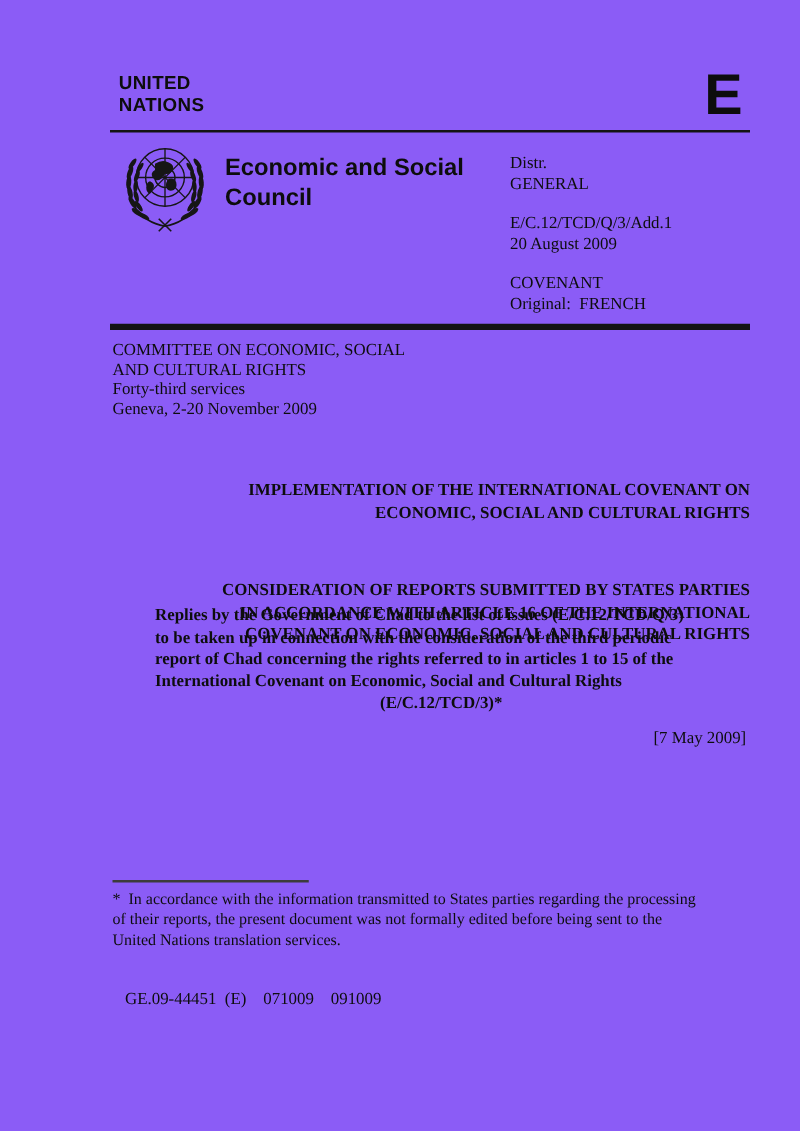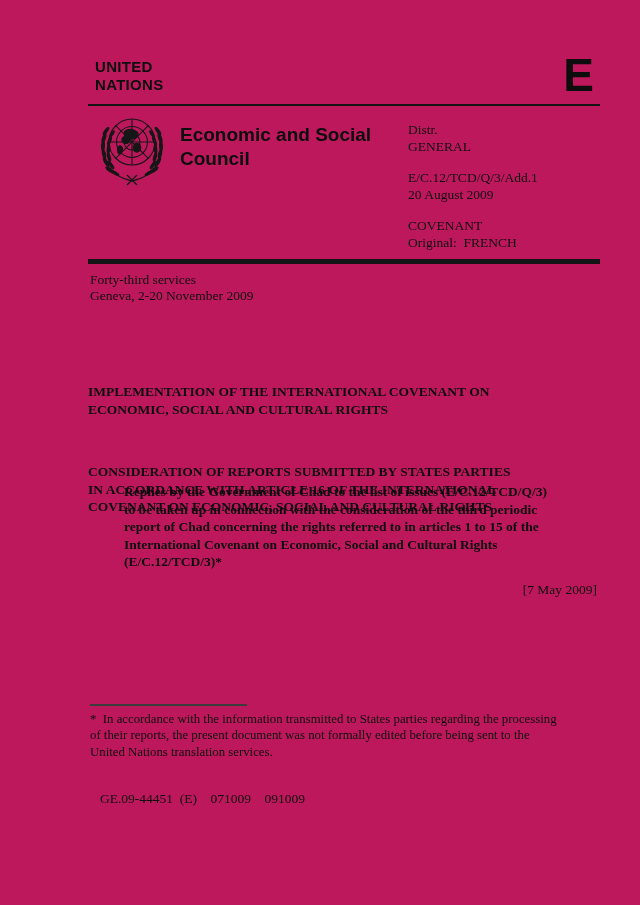--- a/index.html
+++ b/index.html
@@ -4,21 +4,21 @@
 <style>
   * { margin: 0; padding: 0; box-sizing: border-box; }
   html, body { background: #ffffff; }
   body {
     width: 640px; height: 905px;
     font-family: "Liberation Serif", serif;
     color: #0d0d0d;
     position: relative;
     overflow: hidden;
   }
-  .page { position: absolute; inset: 0; background: #be185d; }
+  .page { position: absolute; inset: 0; background: #8b5cf6; }
   .pre { white-space: pre-wrap; }
 
   
   .org-name {
     position: absolute; left: 95px; top: 58px;
     font-family: "Liberation Sans", sans-serif;
     font-weight: bold; font-size: 15px; line-height: 17.5px;
     letter-spacing: 0.3px;
   }
   .doc-symbol-letter {
@@ -45,32 +45,32 @@
 
   
   .session-block {
     position: absolute; left: 90px; top: 272px;
     font-size: 13.5px; line-height: 15.5px;
   }
 
   
   .doc-title {
     position: absolute; left: 88px; width: 512px;
-    text-align: left; font-weight: bold;
+    text-align: right; font-weight: bold;
     font-size: 13.5px; line-height: 17.5px;
   }
   .title-1 { top: 383px; }
   .title-2 { top: 427px; margin-top: 36px; }
 
   
   .subject-block {
     position: absolute; left: 124px; top: 483px; width: 458px;
     font-weight: bold; font-size: 13.5px; line-height: 17.5px;
   }
-  .subject-symbol { }
+  .subject-symbol { text-align: center; }
 
   .received-date {
     position: absolute; right: 43px; top: 582px;
     font-size: 13.5px;
   }
 
   
   .footnote-rule {
     position: absolute; left: 90px; top: 704px;
     width: 157px; height: 2px; background: #3c3c3c;
@@ -166,20 +166,22 @@
     </div>
     <div class="grp">
       <div>COVENANT</div>
       <div class="pre">Original:  FRENCH</div>
     </div>
   </div>
 
   <div class="rule masthead-rule"></div>
 
   <div class="session-block">
+    <div class="pre">COMMITTEE ON ECONOMIC, SOCIAL
+AND CULTURAL RIGHTS</div>
     <div>Forty-third services</div>
     <div>Geneva, 2-20 November 2009</div>
   </div>
 
   <div class="doc-title title-1 pre">IMPLEMENTATION OF THE INTERNATIONAL COVENANT ON
 ECONOMIC, SOCIAL AND CULTURAL RIGHTS</div>
   <div class="doc-title title-2 pre">CONSIDERATION OF REPORTS SUBMITTED BY STATES PARTIES
 IN ACCORDANCE WITH ARTICLE 16 OF THE INTERNATIONAL
 COVENANT ON ECONOMIC, SOCIAL AND CULTURAL RIGHTS</div>
 

